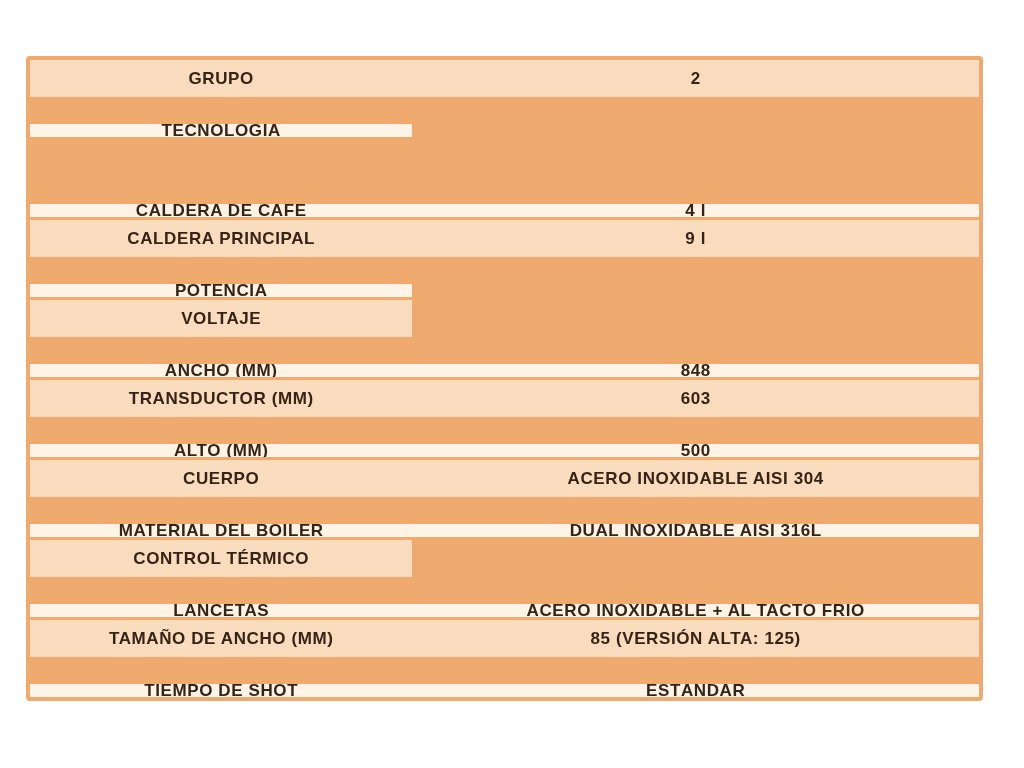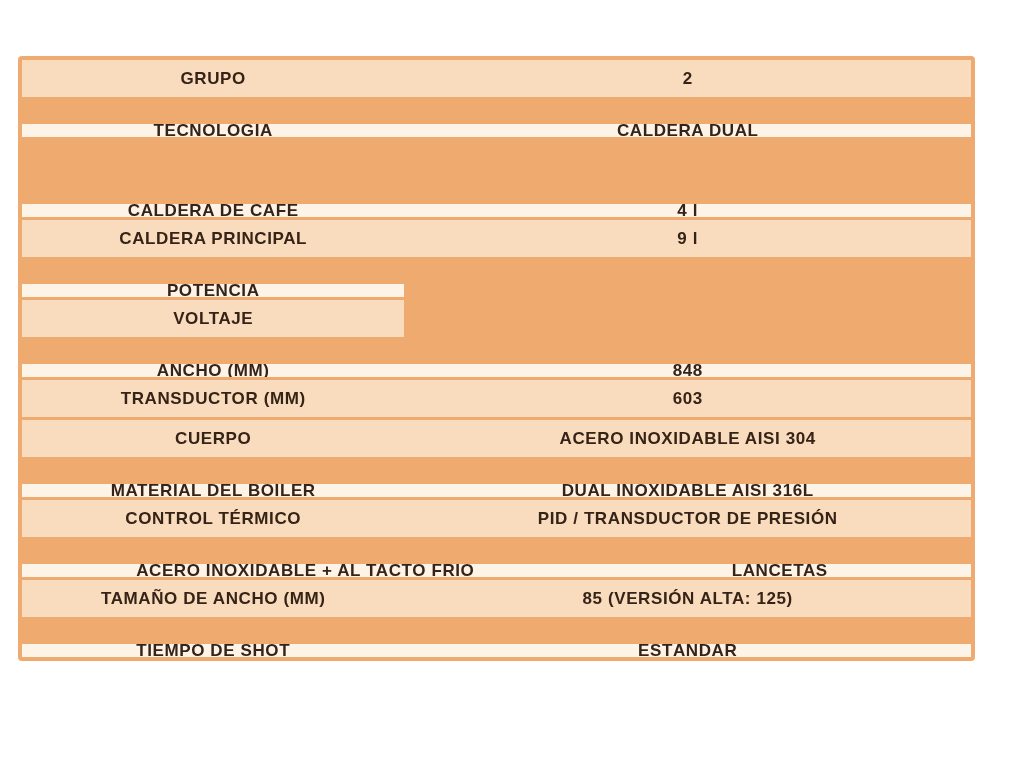--- a/index.html
+++ b/index.html
@@ -6,21 +6,21 @@
     margin: 0;
     padding: 0;
     width: 1024px;
     height: 768px;
     background: #ffffff;
     font-family: "Liberation Sans", sans-serif;
     overflow: hidden;
   }
   .spec-table {
     position: absolute;
-    left: 18px;
+    left: 26px;
     top: 56px;
     width: 949px;
     border: 4px solid var(--border, #efaa6f);
     border-radius: 4px;
     background: var(--border, #efaa6f);
     display: flex;
     flex-direction: column;
     gap: 3px;
     box-sizing: content-box;
   }
@@ -49,21 +49,20 @@
 <body style="background: rgb(255, 255, 255);">
 
 <div class="spec-table">
   <div class="row peach">
     <div class="cell label">GRUPO</div>
     <div class="cell value">2</div>
   </div>
 
   <div class="row cream">
     <div class="cell label">TECNOLOGÍA</div>
-    <div class="cell value">CALDERA DUAL</div>
   </div>
 
   <div class="row peach">
   </div>
 
   <div class="row cream">
     <div class="cell label">CALDERA DE CAFÉ</div>
     <div class="cell value">4 l</div>
   </div>
 
@@ -83,39 +82,42 @@
   <div class="row cream">
     <div class="cell label">ANCHO (MM)</div>
     <div class="cell value">848</div>
   </div>
 
   <div class="row peach">
     <div class="cell label">TRANSDUCTOR (MM)</div>
     <div class="cell value">603</div>
   </div>
 
+  <div class="row cream">
+    <div class="cell label">ALTO (MM)</div>
+    <div class="cell value">500</div>
+  </div>
 
   <div class="row peach">
     <div class="cell label">CUERPO</div>
     <div class="cell value">ACERO INOXIDABLE AISI 304</div>
   </div>
 
   <div class="row cream">
     <div class="cell label">MATERIAL DEL BOILER</div>
     <div class="cell value">DUAL INOXIDABLE AISI 316L</div>
   </div>
 
   <div class="row peach">
     <div class="cell label">CONTROL TÉRMICO</div>
-    <div class="cell value">PID / TRANSDUCTOR DE PRESIÓN</div>
   </div>
 
   <div class="row cream">
+    <div class="cell label">LANCETAS</div>
     <div class="cell value">ACERO INOXIDABLE + AL TACTO FRÍO</div>
-    <div class="cell label">LANCETAS</div>
   </div>
 
   <div class="row peach">
     <div class="cell label">TAMAÑO DE ANCHO (MM)</div>
     <div class="cell value">85 (VERSIÓN ALTA: 125)</div>
   </div>
 
   <div class="row cream">
     <div class="cell label">TIEMPO DE SHOT</div>
     <div class="cell value">ESTÁNDAR</div>

